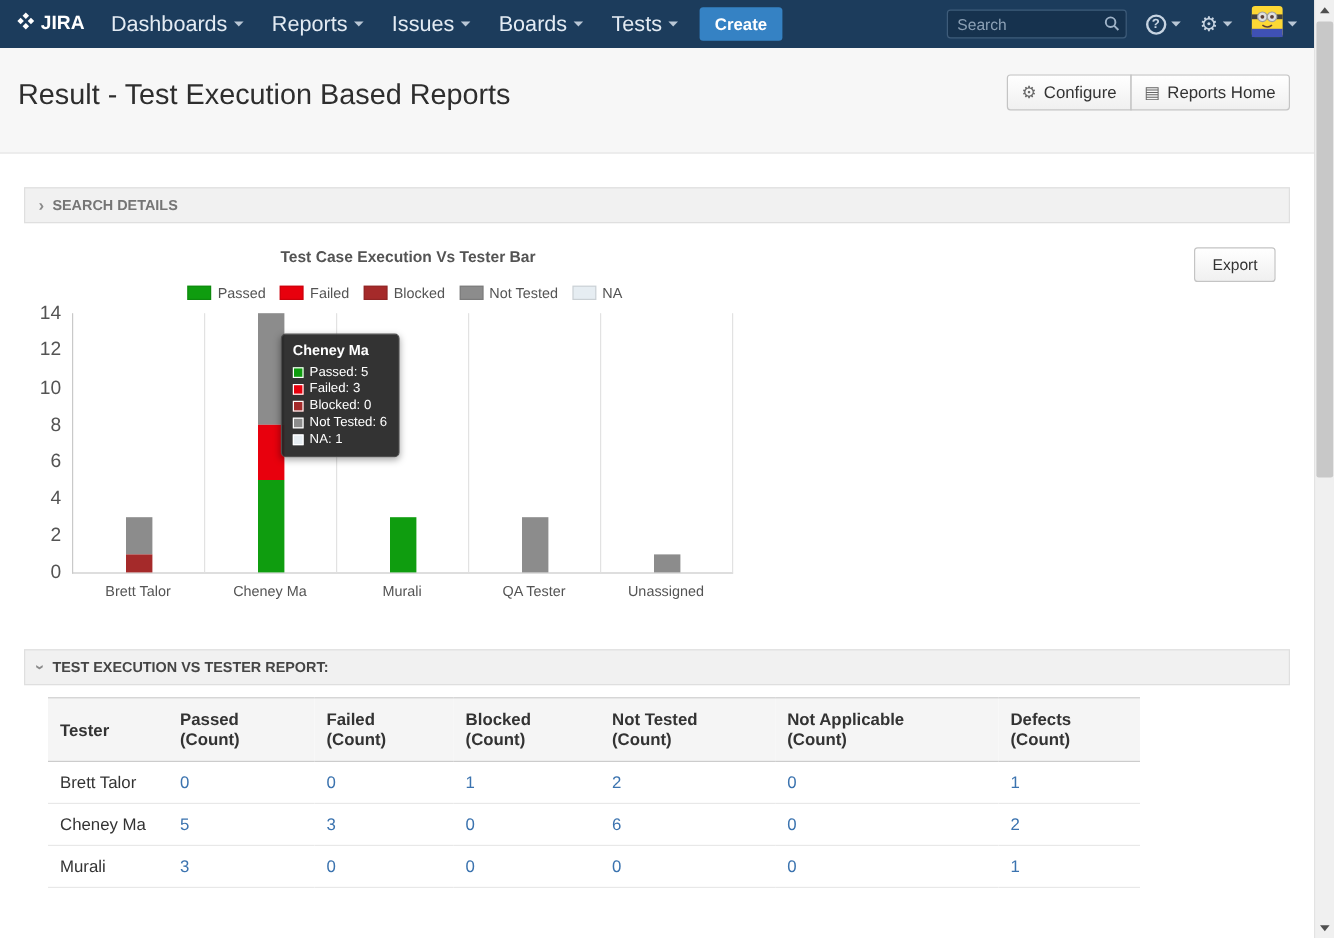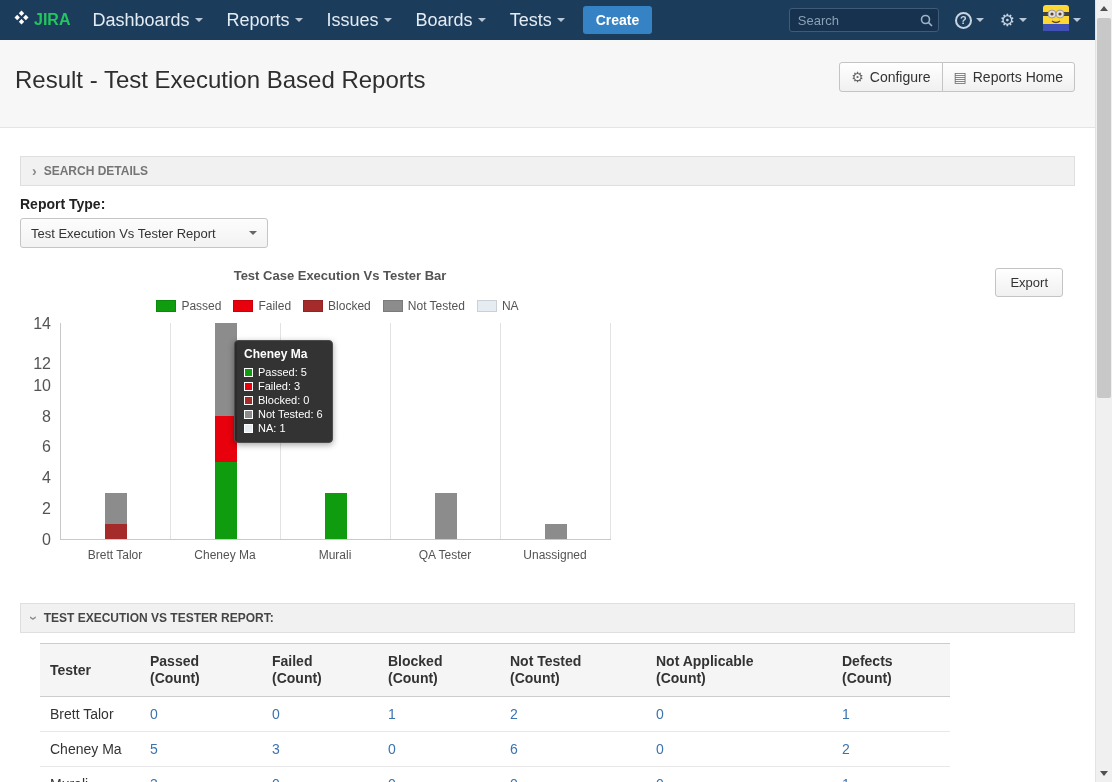--- a/index.html
+++ b/index.html
@@ -2,21 +2,21 @@
 <html><head>
 <meta charset="utf-8">
 <style>
   * { box-sizing: border-box; margin: 0; padding: 0; }
   html, body { width: 1112px; height: 782px; overflow: hidden; }
   body { font-family: "Liberation Sans", sans-serif; background: #fff; position: relative; }
 
   
   .topnav { position: absolute; top:0; left:0; width:1095px; height:40px;
     background:#1c3c5c; display:flex; align-items:center; padding:0 14px; color:#dbe4ee; }
-  .logo { display:flex; align-items:center; gap:5px; font-weight:bold; font-size:16px; color:#22c55e; cursor:pointer; }
+  .logo { display:flex; align-items:center; gap:5px; font-weight:bold; font-size:16px; color:#ffffff; cursor:pointer; }
   .nav-items { display:flex; align-items:center; margin-left:22px; gap:24px; font-size:18px; }
   .nav-item { display:flex; align-items:center; gap:5px; cursor:pointer; color:#e3ebf3; }
   .caret { width:0; height:0; border-left:4px solid transparent; border-right:4px solid transparent;
     border-top:4px solid #b9c7d6; display:inline-block; }
   .create-btn { margin-left:18px; background:#3582c4; color:#fff; border:none; border-radius:3px;
     padding:6px 13px; font-size:14px; font-weight:bold; font-family:inherit; cursor:pointer; }
   .nav-right { margin-left:auto; display:flex; align-items:center; gap:16px; }
   .nav-search { position:relative; }
   .nav-search input { width:150px; height:24px; background:#16324e; border:1px solid #3e5c7a; border-radius:3px;
     color:#fff; font-size:13px; padding:0 24px 0 8px; font-family:inherit; }
@@ -187,27 +187,20 @@
   </div>
 </div>
 
 <div class="content">
 
   <div class="collapse-bar">
     <span class="chev">›</span>
     <span class="collapse-label">SEARCH DETAILS</span>
   </div>
 
-  <div class="report-type-block">
-    <div class="report-type-label">Report Type:</div>
-    <button class="dropdown-btn">
-      <span>Test Execution Vs Tester Report</span>
-      <span class="caret"></span>
-    </button>
-  </div>
 
   <div class="chart-section">
     <button class="export-btn">Export</button>
     <div class="chart-title">Test Case Execution Vs Tester Bar</div>
     <div class="legend">
         <span class="legend-item">
           <span class="swatch" style="background: rgb(15, 157, 15);"></span>
           <span>Passed</span>
         </span>
         <span class="legend-item">
@@ -228,21 +221,21 @@
         </span>
       </div>
     <div class="plot-row">
       <div class="y-axis">
           <div class="ytick" style="bottom: -7px;">0</div>
           <div class="ytick" style="bottom: 23.8571px;">2</div>
           <div class="ytick" style="bottom: 54.7143px;">4</div>
           <div class="ytick" style="bottom: 85.5714px;">6</div>
           <div class="ytick" style="bottom: 116.429px;">8</div>
           <div class="ytick" style="bottom: 147.286px;">10</div>
-          <div class="ytick" style="bottom: 169px; margin-left: 20px;">12</div>
+          <div class="ytick" style="bottom: 179px; margin-left: 20px;">12</div>
           <div class="ytick" style="bottom: 209px;">14</div>
         </div>
       <div class="plot">
         <div class="slot">
             <div class="bar">
               <div class="seg" style="height: 15.4286px; background: rgb(165, 42, 42);"></div>
               <div class="seg" style="height: 30.8571px; background: rgb(140, 140, 140);"></div>
             </div>
           </div>
           <div class="slot">

